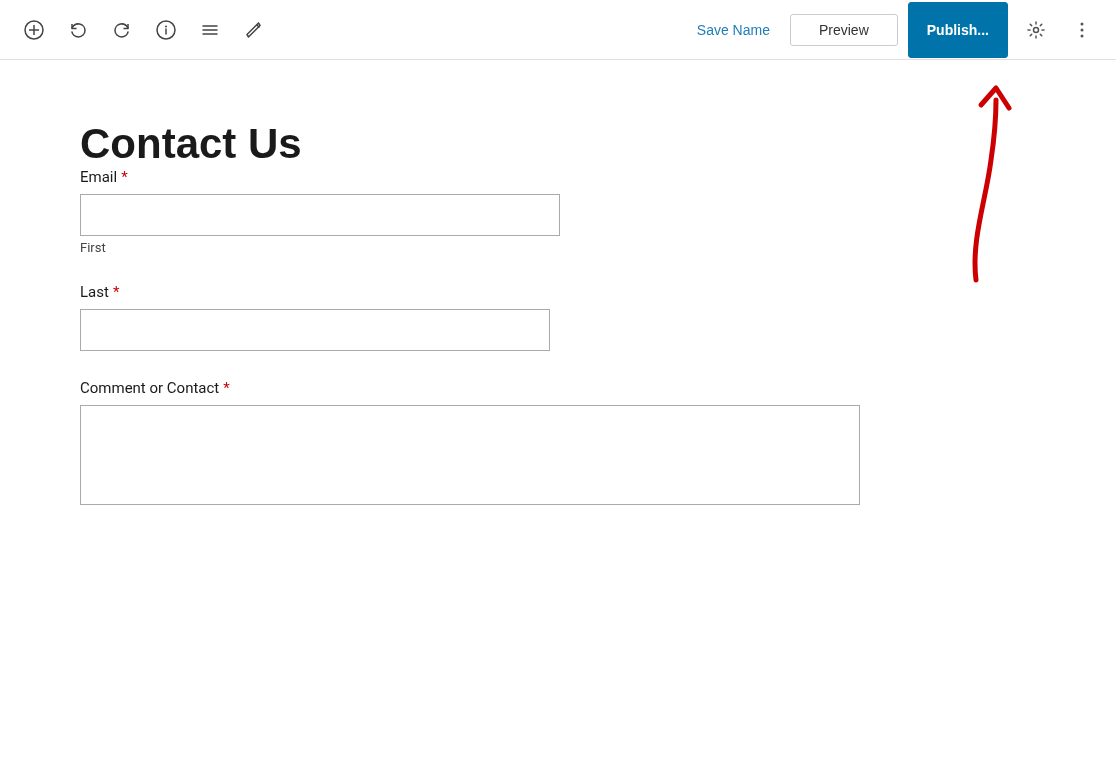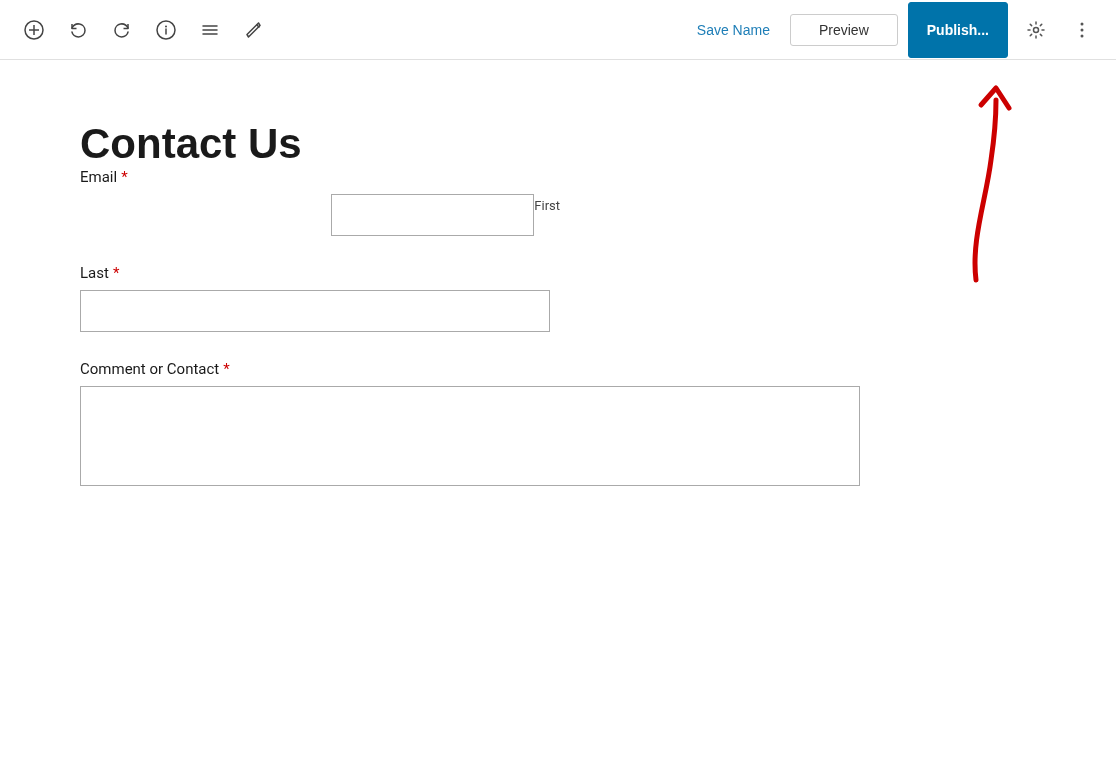--- a/index.html
+++ b/index.html
@@ -114,21 +114,21 @@
     }
 
     .name-fields {
       display: flex;
       gap: 20px;
       margin-bottom: 4px;
     }
 
     .name-input-wrap {
       display: flex;
-      flex-direction: row;
+      flex-direction: column;
       flex: 1;
       justify-content: flex-end;
     }
 
     .name-input-wrap input {
       border: 1px solid #aaa;
       padding: 8px 10px;
       font-size: 14px;
       background: #fff;
       height: 42px;

